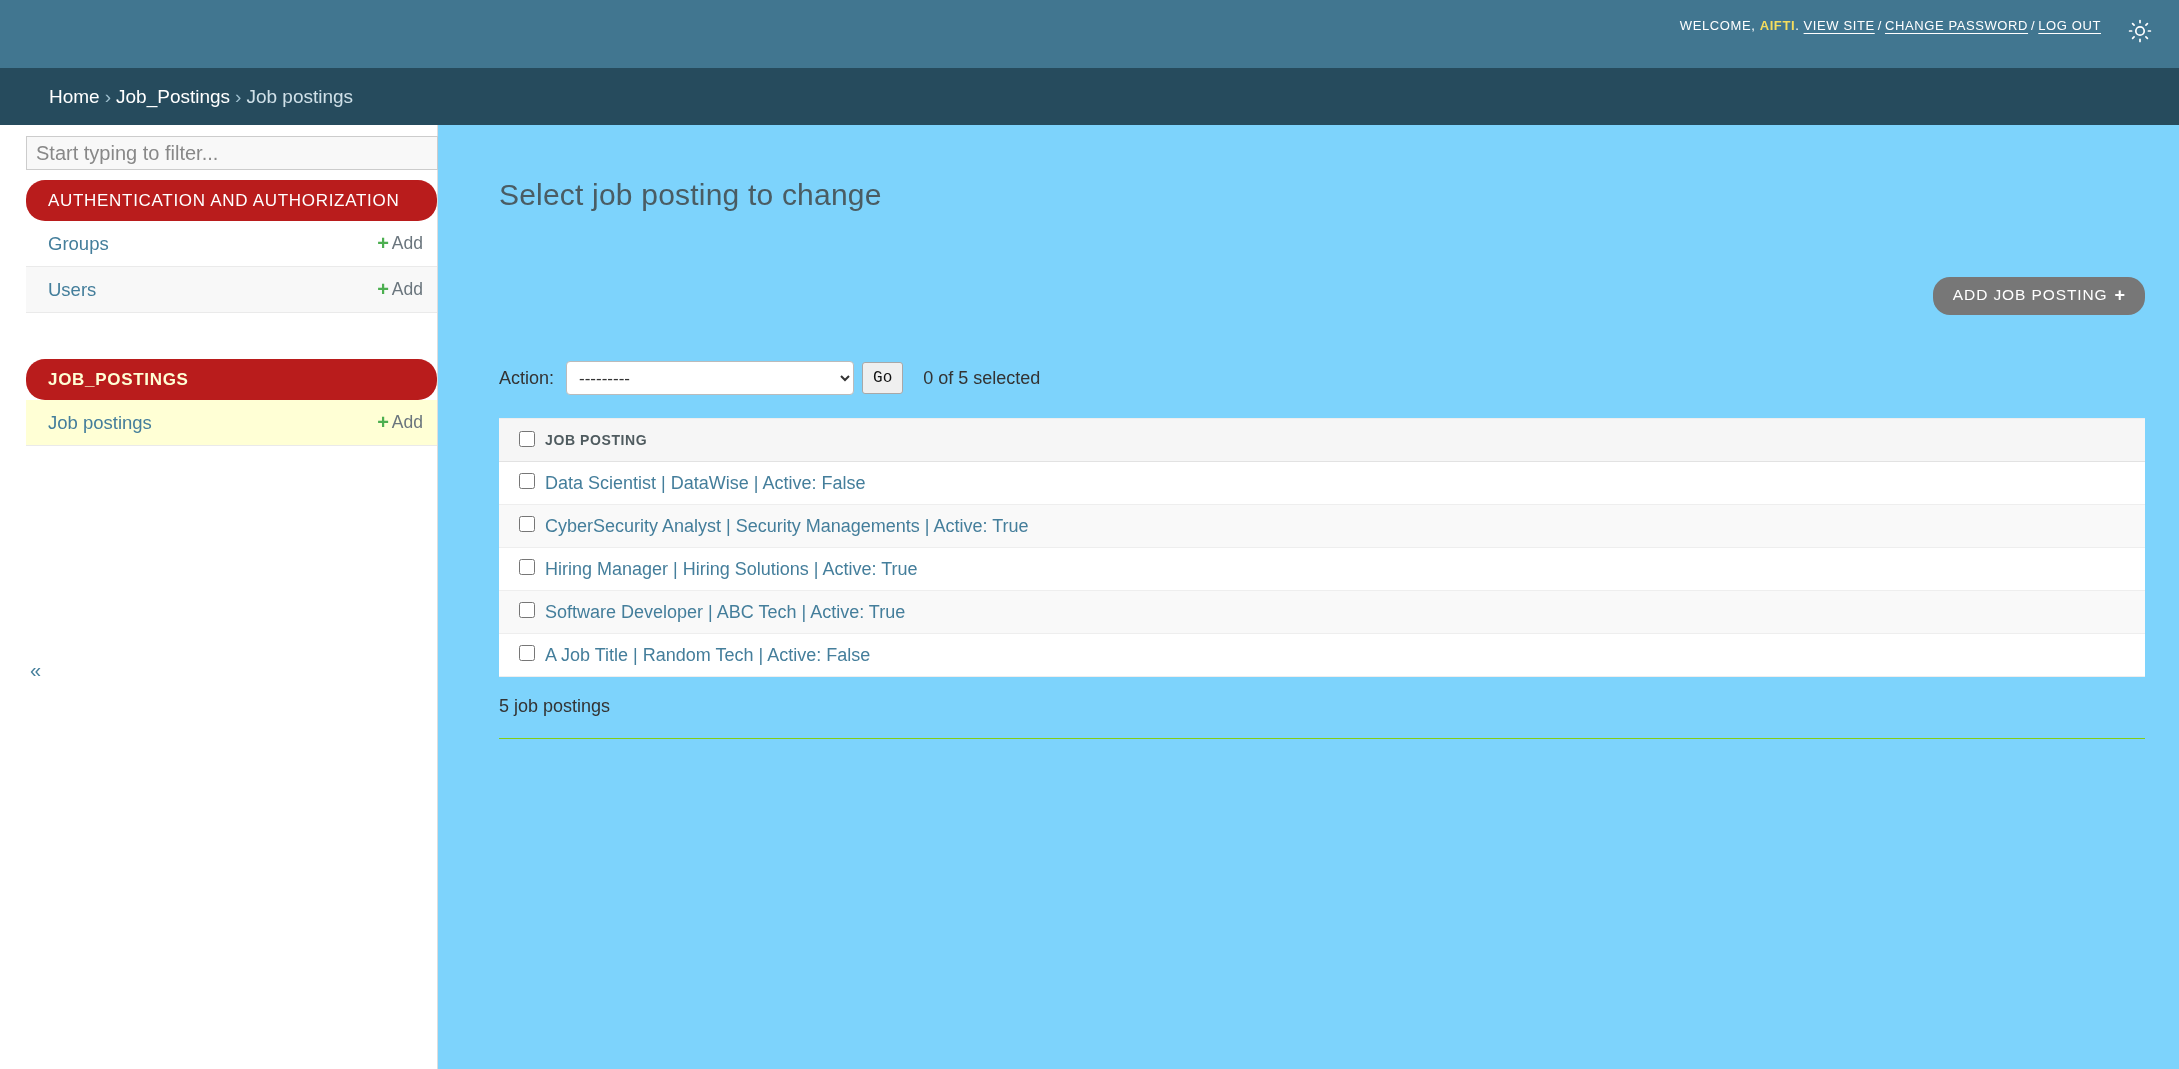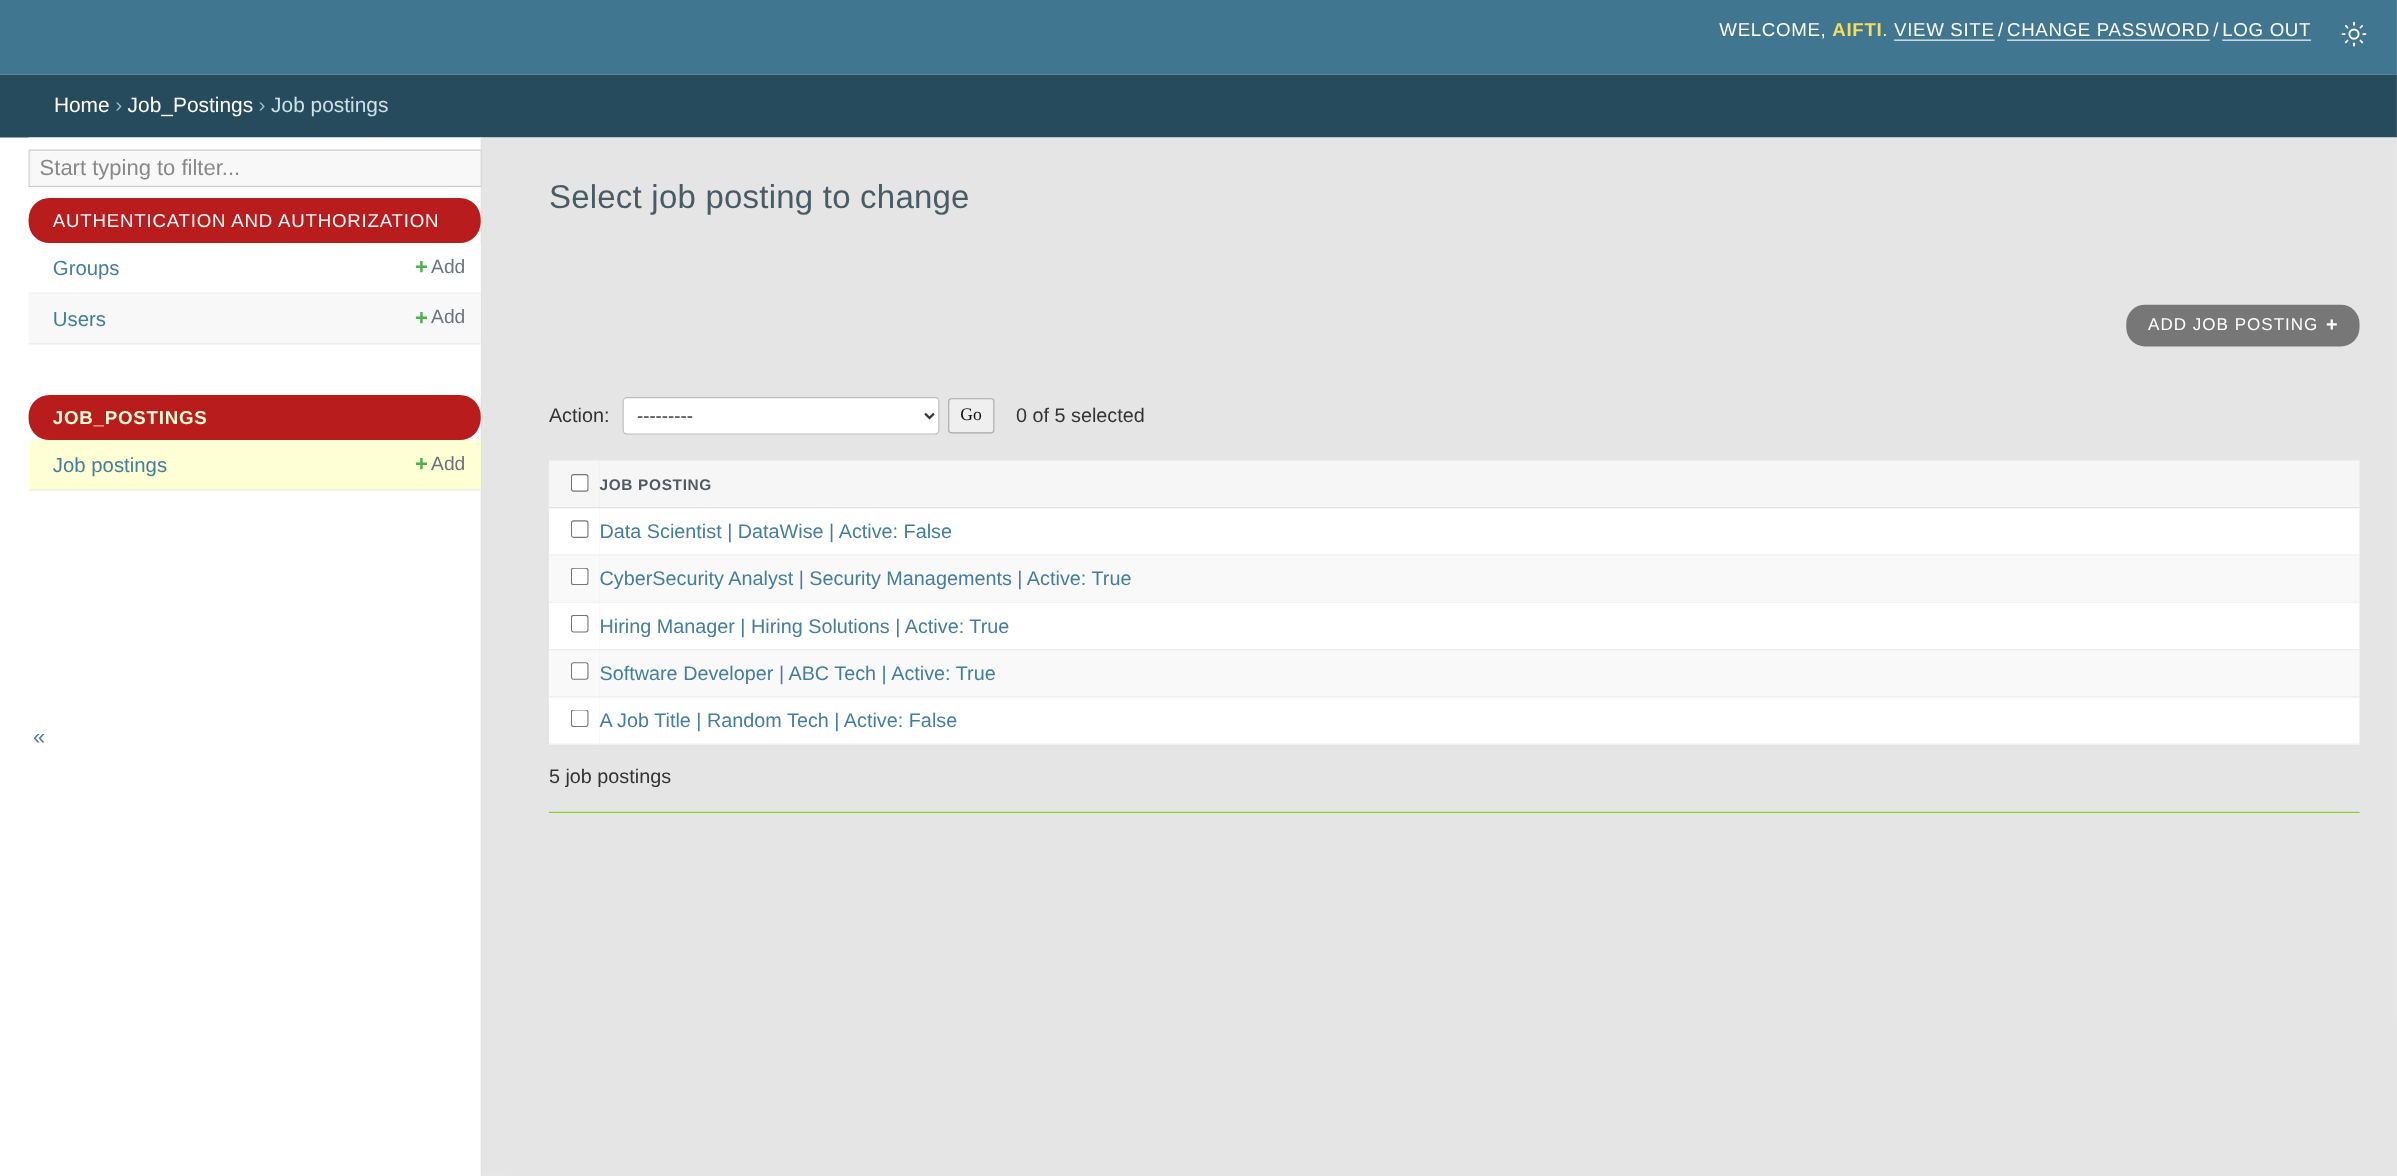--- a/index.html
+++ b/index.html
@@ -24,21 +24,21 @@
   }
   #site-name {
     font-size: 33px;
     font-weight: 300;
     letter-spacing: 0.2px;
     color: #f5dd5d;
     line-height: 52px;
   }
   #user-tools {
     position: absolute; right: 78px; top: 18px;
-    font-size: 17px;
+    font-size: 13px;
     letter-spacing: 0.6px;
     color: #ffffff;
     white-space: nowrap;
   }
   #user-tools .uname { font-weight: bold; color: #f5dd5d; }
   #user-tools a {
     color: #ffffff; text-decoration: underline;
     text-underline-offset: 3px;
   }
   #user-tools .sep { padding: 0 3px; }
@@ -133,22 +133,22 @@
   #sidebar-toggle {
     position: absolute; left: 4px; top: 535px;
     color: #447e9b; font-size: 20px;
     cursor: pointer; line-height: 1;
   }
 
   
   #content {
     position: absolute; top: 0; left: 438px;
     width: 1741px; height: 944px;
-    background: #e5e5e5;
-    padding: 1px 34px 0 61px;
+    background: #7dd3fc;
+    padding: 16px 34px 0 61px;
   }
   #content-title {
     margin: 0;
     padding-top: 37px;
     font-size: 30px;
     font-weight: 300;
     color: #4a5c63;
     letter-spacing: 0.2px;
   }
   #object-tools {
@@ -184,21 +184,21 @@
     border-radius: 4px;
     padding: 0 8px;
     background: #ffffff;
     color: #333333;
   }
   #go-button {
     margin-left: 8px;
     height: 32px;
     padding: 0 10px;
     font-size: 16px;
-    font-family: Liberation Serif, serif;
+    font-family: Liberation Mono, monospace;
     background: #efefef;
     border: 1px solid #a8a8a8;
     border-radius: 3px;
     color: #111111;
     cursor: pointer;
     text-align: right;
   }
   .action-counter {
     padding-left: 20px;
     font-size: 18px;

